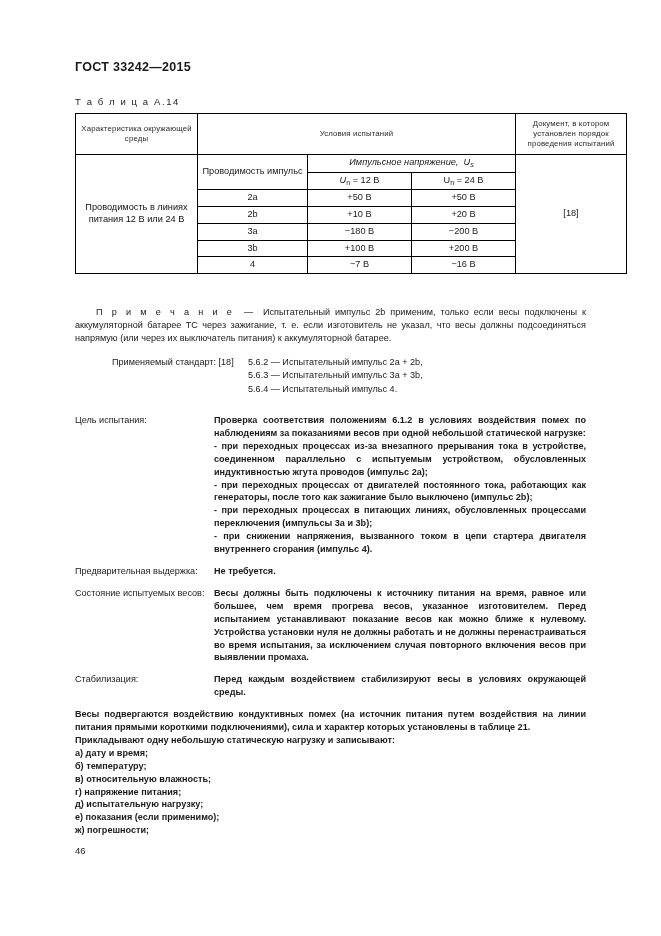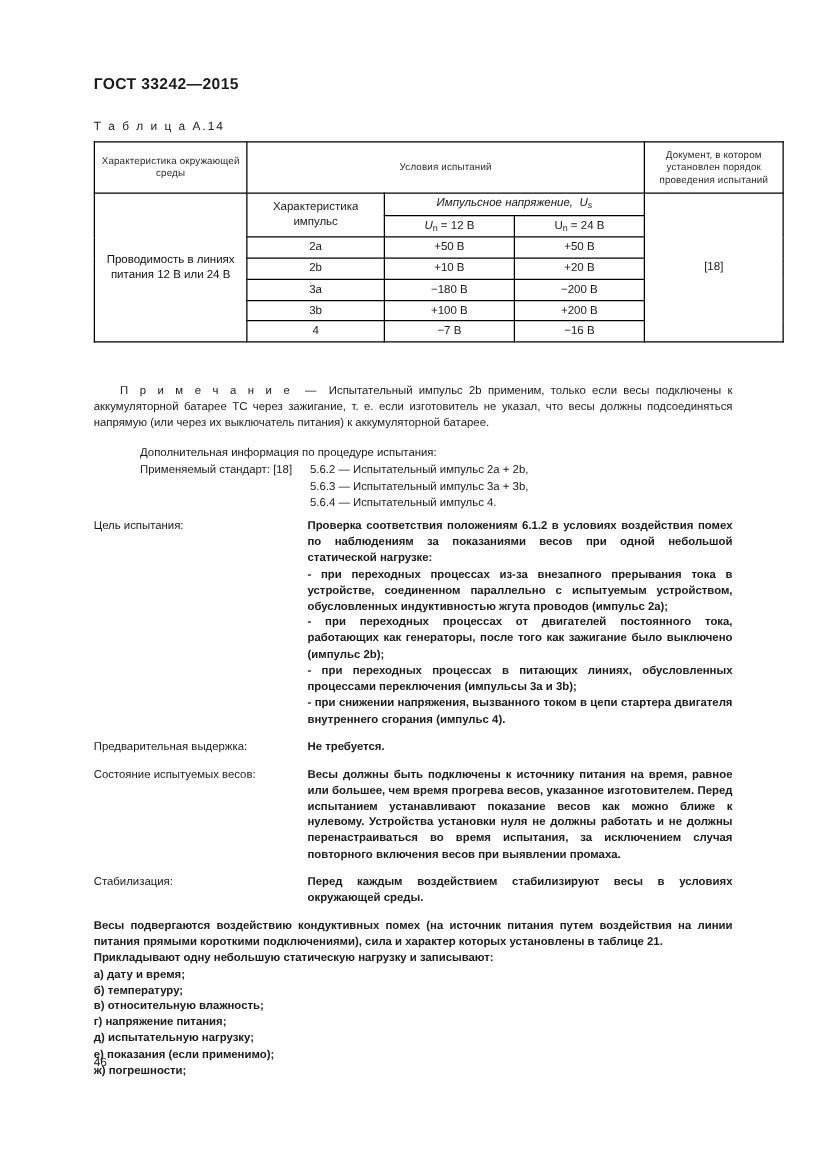--- a/index.html
+++ b/index.html
@@ -119,21 +119,20 @@
   .sections {
     position: absolute;
     left: 75px;
     top: 414px;
     width: 511px;
     font-size: 9.1px;
   }
   .sec {
     display: flex;
     margin-bottom: 9px;
-    gap: 32px;
   }
   .sec-label {
     width: 135px;
     flex: 0 0 135px;
     line-height: 1.42;
     padding-right: 4px;
   }
   .sec-body {
     flex: 1 1 auto;
     line-height: 1.42;
@@ -169,21 +168,21 @@
         <col style="width:111px">
       </colgroup>
       <tbody>
         <tr>
           <td class="thead outer-top" rowspan="1">Характеристика окружающей среды</td>
           <td class="thead outer-top" colspan="3">Условия испытаний</td>
           <td class="thead outer-top" rowspan="1">Документ, в котором установлен порядок проведения испытаний</td>
         </tr>
         <tr>
           <td class="left-label" rowspan="7">Проводимость в линиях питания 12 В или 24 В</td>
-          <td class="subhead" rowspan="2">Характеристика импульс</td>
+          <td class="subhead" rowspan="2">Проводимость импульс</td>
           <td class="spanhead" colspan="2">
             <span class="ital">Импульсное напряжение,</span>
             <span class="ital">&nbsp;U<span class="sub">s</span></span>
           </td>
           <td class="docref" rowspan="7">[18]</td>
         </tr>
         <tr>
           <td class="unitcol"><span class="ital">U</span><span class="sub">n</span> = 12 В</td>
           <td class="unitcol">U<span class="sub">n</span> = 24 В</td>
         </tr>
@@ -214,21 +213,20 @@
         </tr>
       </tbody>
     </table>
   </div>
 
   <div class="note">
     <span class="sp">П р и м е ч а н и е</span><span>&nbsp;&nbsp;—&nbsp;&nbsp;</span><span>Испытательный импульс 2b применим, только если весы подключены к аккумуляторной батарее ТС через зажигание, т. е. если изготовитель не указал, что весы должны подсоединяться напрямую (или через их выключатель питания) к аккумуляторной батарее.</span>
   </div>
 
   <div class="addinfo">
-    <div>Дополнительная информация по процедуре испытания:</div>
     <div class="row">
       <span>Применяемый стандарт: [18]</span>
       <span class="col2">5.6.2 — Испытательный импульс 2a + 2b,</span>
     </div>
     <div class="row">
       <span style="visibility:hidden">&nbsp;</span>
       <span class="col2">5.6.3 — Испытательный импульс 3a + 3b,</span>
     </div>
     <div class="row">
       <span style="visibility:hidden">&nbsp;</span>

